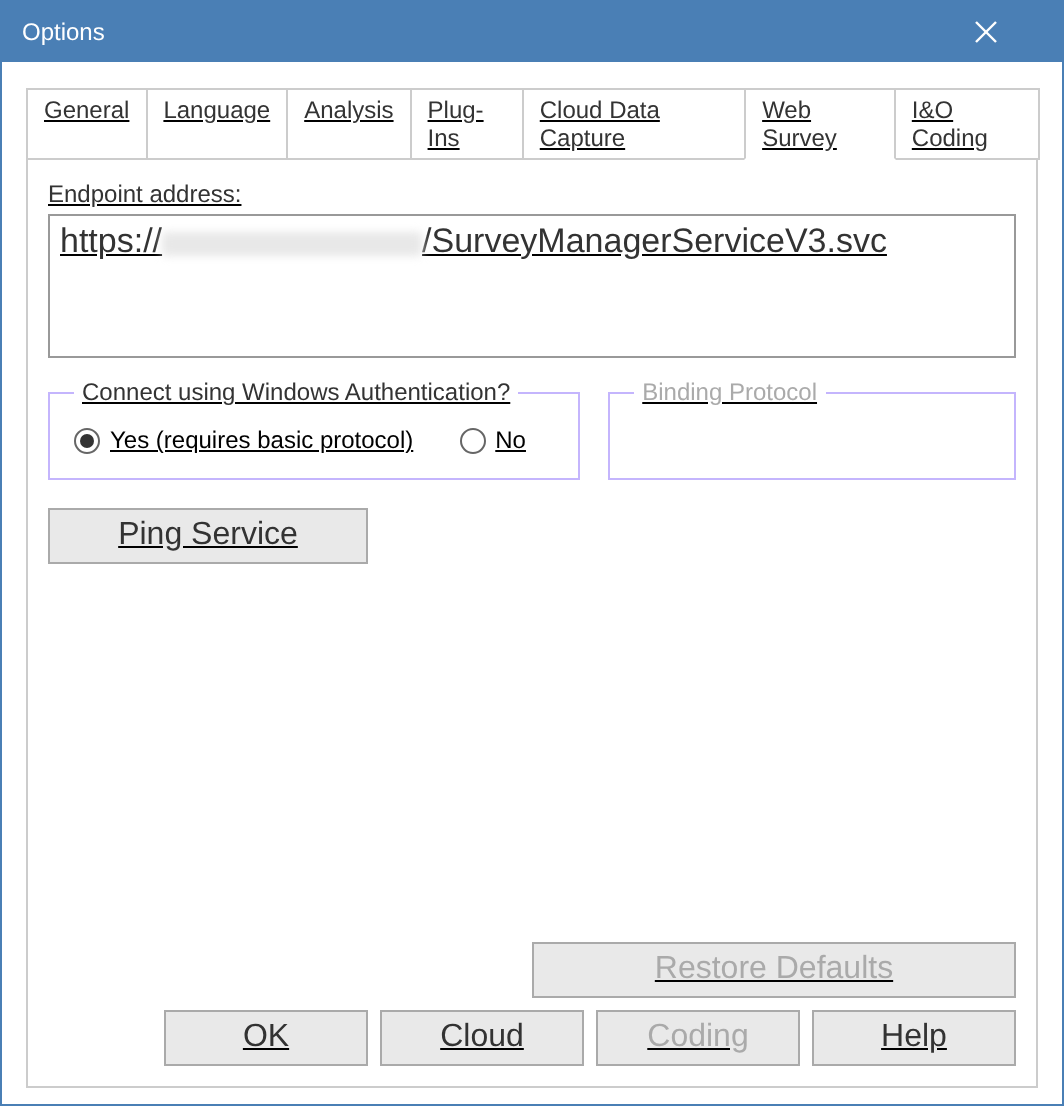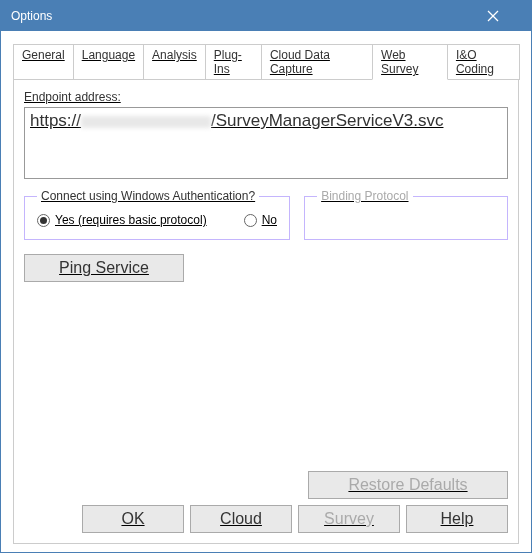--- a/index.html
+++ b/index.html
@@ -101,21 +101,21 @@
       border: 1px solid #c4b5fd;
       padding: 10px 12px 12px 12px;
       font-size: 12px;
     }
     fieldset.left { flex: 1.35; }
     fieldset.right { flex: 1; }
     legend { padding: 0 4px; color: #333; }
     legend.disabled, .disabled-text { color: #aaa; }
     .radios {
       display: flex;
-      gap: 37px;
+      gap: 23px;
       align-items: center;
     }
     .radio-item {
       display: flex;
       align-items: center;
       gap: 5px;
       cursor: pointer;
     }
     .radio-circle {
       width: 13px;
@@ -152,21 +152,21 @@
     }
     .ping-btn { width: 160px; margin-top: 14px; }
     .bottom-area {
       margin-top: auto;
     }
     .restore-row {
       display: flex;
       justify-content: flex-end;
       margin-bottom: 6px;
     }
-    .restore-btn { width: 200px; }
+    .restore-btn { width: 242px; }
     .button-row {
       display: flex;
       justify-content: flex-end;
       gap: 6px;
     }
     .button-row .btn { width: 102px; }
   </style>
 </head>
 <body>
 
@@ -223,19 +223,19 @@
 
     <button class="btn ping-btn">Ping Service</button>
 
     <div class="bottom-area">
       <div class="restore-row">
         <button class="btn restore-btn disabled">Restore Defaults</button>
       </div>
       <div class="button-row">
         <button class="btn">OK</button>
         <button class="btn">Cloud</button>
-        <button class="btn disabled">Survey</button>
+        <button class="btn disabled">Coding</button>
         <button class="btn">Help</button>
       </div>
     </div>
 
   </div>
 </div>
 
 </body></html>

